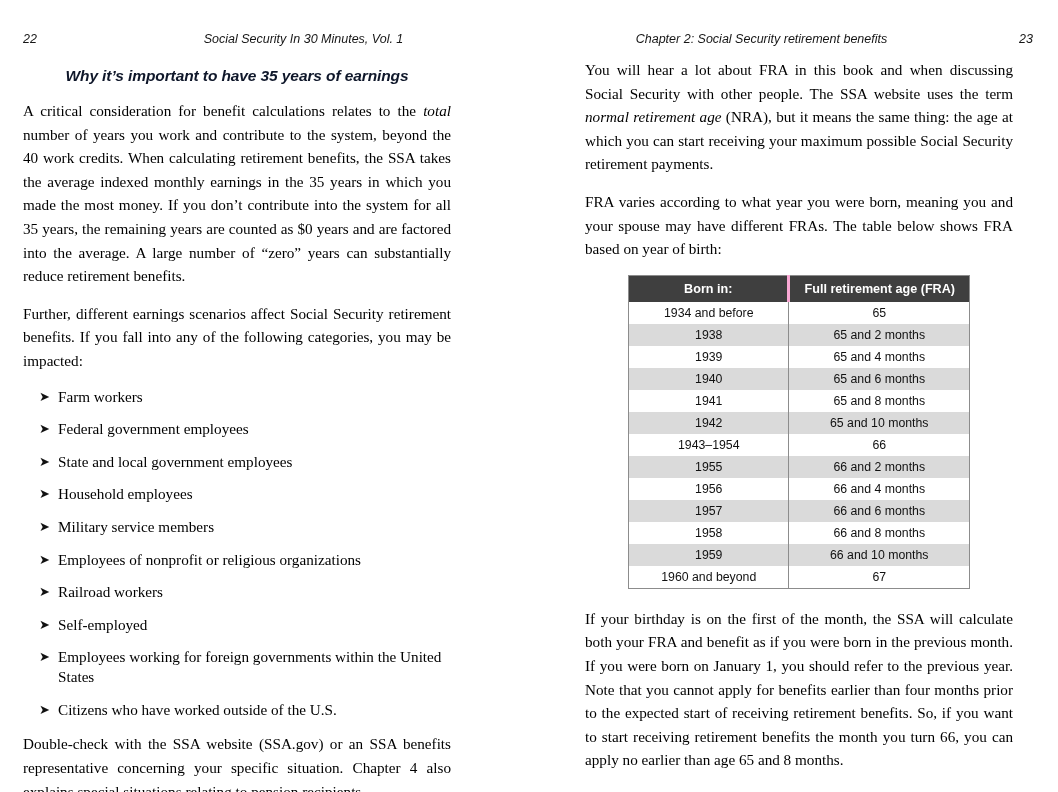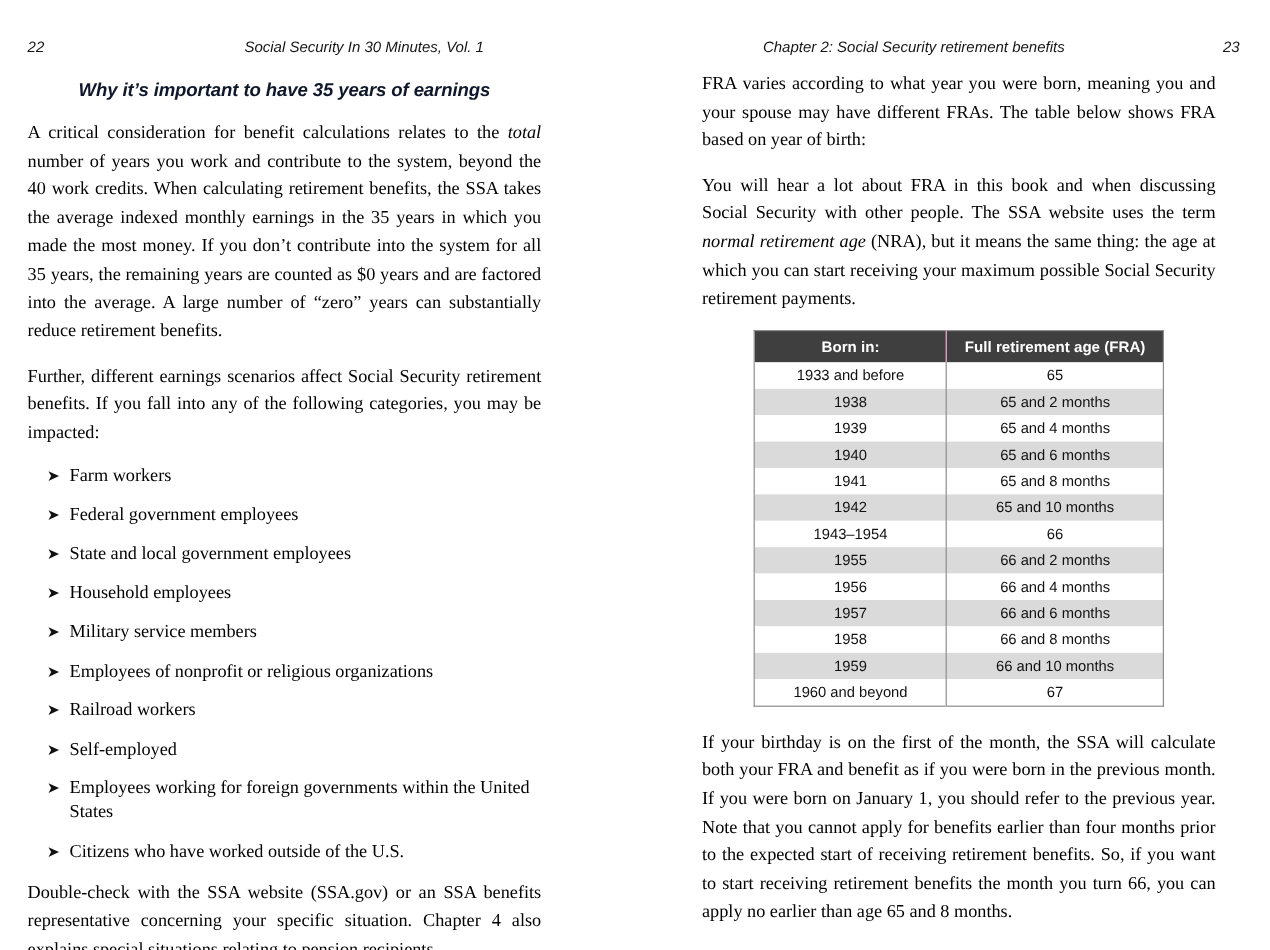--- a/index.html
+++ b/index.html
@@ -130,21 +130,21 @@
     font-size: 12.3px;
     border: 1px solid #8c8c8c;
   }
   table.fra-table th {
     background: #3f3f3f;
     color: #ffffff;
     font-weight: bold;
     font-size: 12.6px;
     padding: 6px 4px 6px 4px;
     text-align: center;
-    border-right: 1px solid #f9a8d4;
+    border-right: 3px solid #f9a8d4;
   }
   table.fra-table th:last-child { border-right: none; }
   table.fra-table td {
     padding: 4px 4px 4px 4px;
     text-align: center;
     color: #111111;
     height: 13px;
     border-right: 1px solid #8c8c8c;
   }
   table.fra-table td:last-child { border-right: none; }
@@ -189,39 +189,39 @@
     </div>
   </div>
 
   <div class="page page-right">
 
     <div class="runhead runhead-title-right">Chapter 2: Social Security retirement benefits</div>
     <div class="runhead runhead-folio-right">23</div>
 
     <div class="col col-right">
 
+      <p class="body"><span>You will hear a lot about FRA in this book and when discussing Social Security with other people. The SSA website uses the term </span><em>normal retirement age</em><span> (NRA), but it means the same thing: the age at which you can start receiving your maximum possible Social Security retirement payments.</span></p>
+
       <p class="body">FRA varies according to what year you were born, meaning you and your spouse may have different FRAs. The table below shows FRA based on year of birth:</p>
-
-      <p class="body"><span>You will hear a lot about FRA in this book and when discussing Social Security with other people. The SSA website uses the term </span><em>normal retirement age</em><span> (NRA), but it means the same thing: the age at which you can start receiving your maximum possible Social Security retirement payments.</span></p>
 
       <div class="fra-table-wrap">
         <table class="fra-table">
           <colgroup>
               <col class="c1">
               <col class="c2">
             </colgroup>
           <thead>
             <tr>
               <th>Born in:</th>
               <th>Full retirement age (FRA)</th>
             </tr>
           </thead>
           <tbody>
             <tr class="row-odd">
-                <td>1933 and before</td>
+                <td>1934 and before</td>
                 <td>65</td>
               </tr>
             <tr class="row-even">
                 <td>1938</td>
                 <td>65 and 2 months</td>
               </tr>
             <tr class="row-odd">
                 <td>1939</td>
                 <td>65 and 4 months</td>
               </tr>

